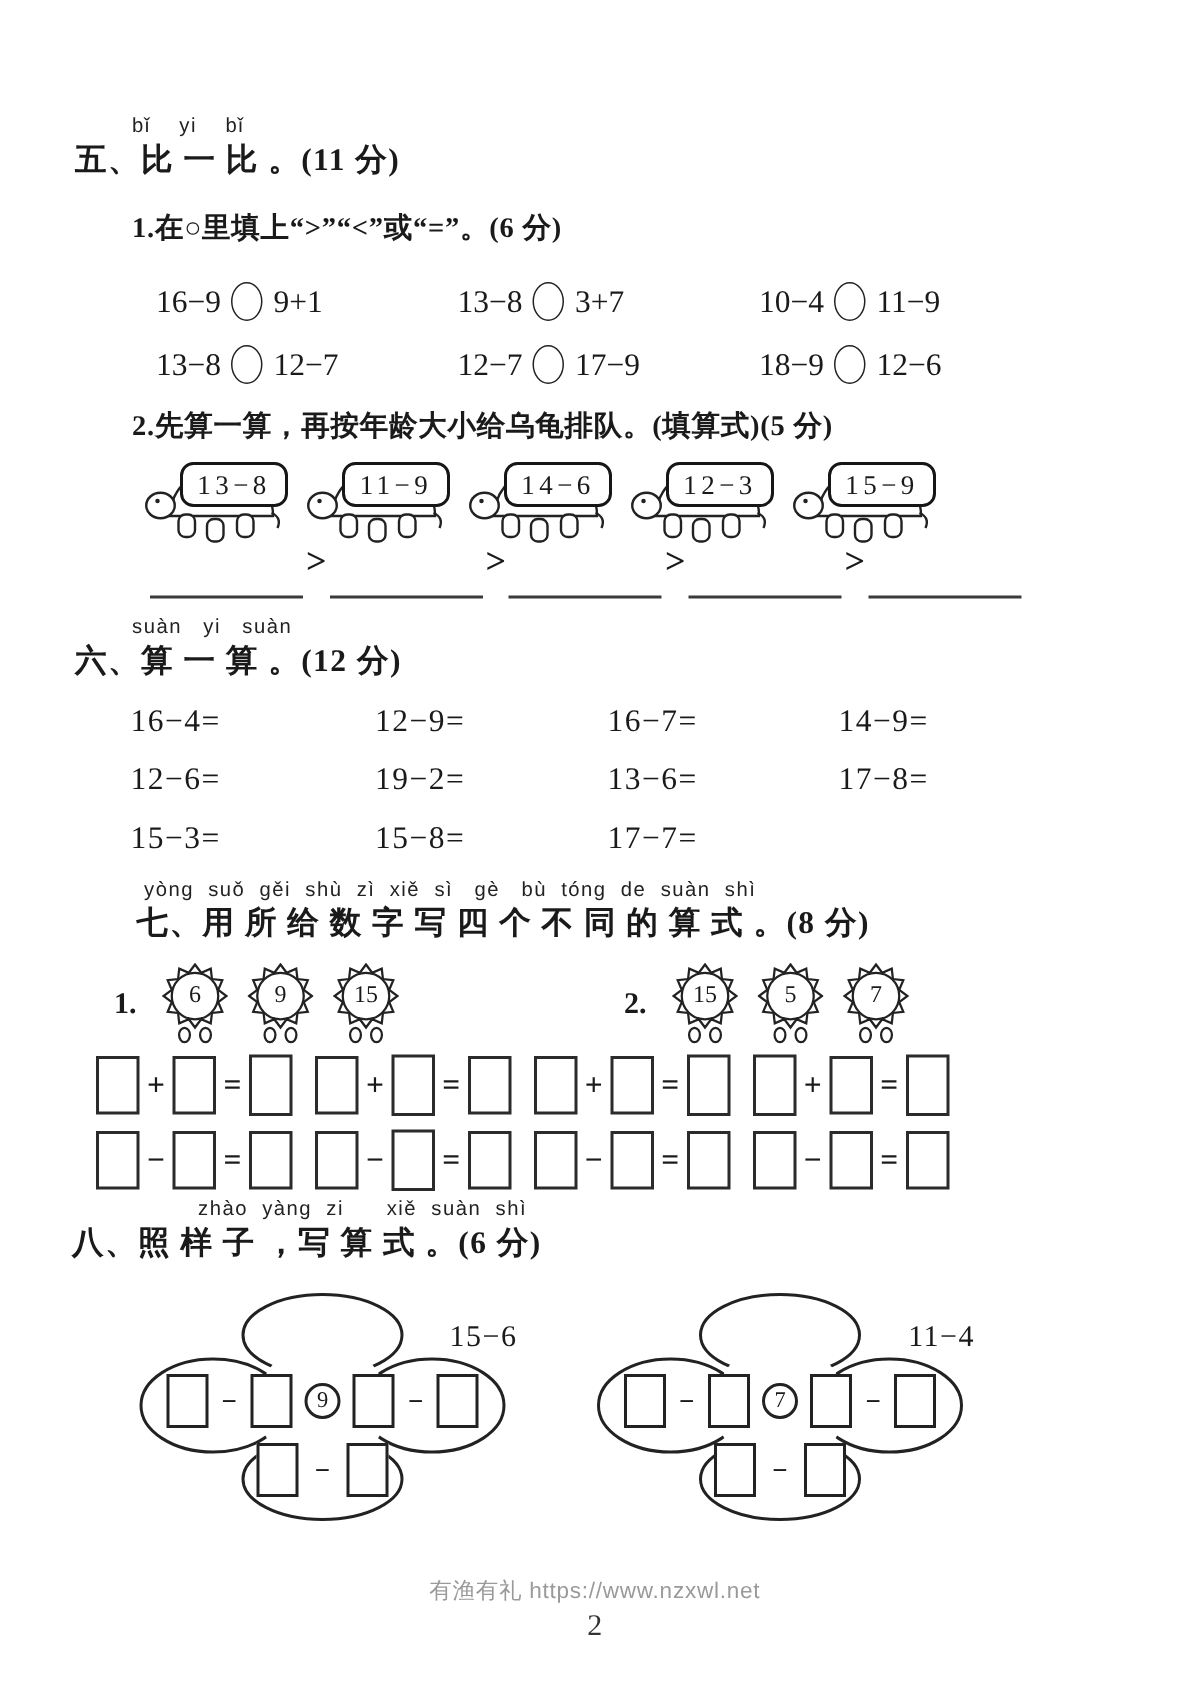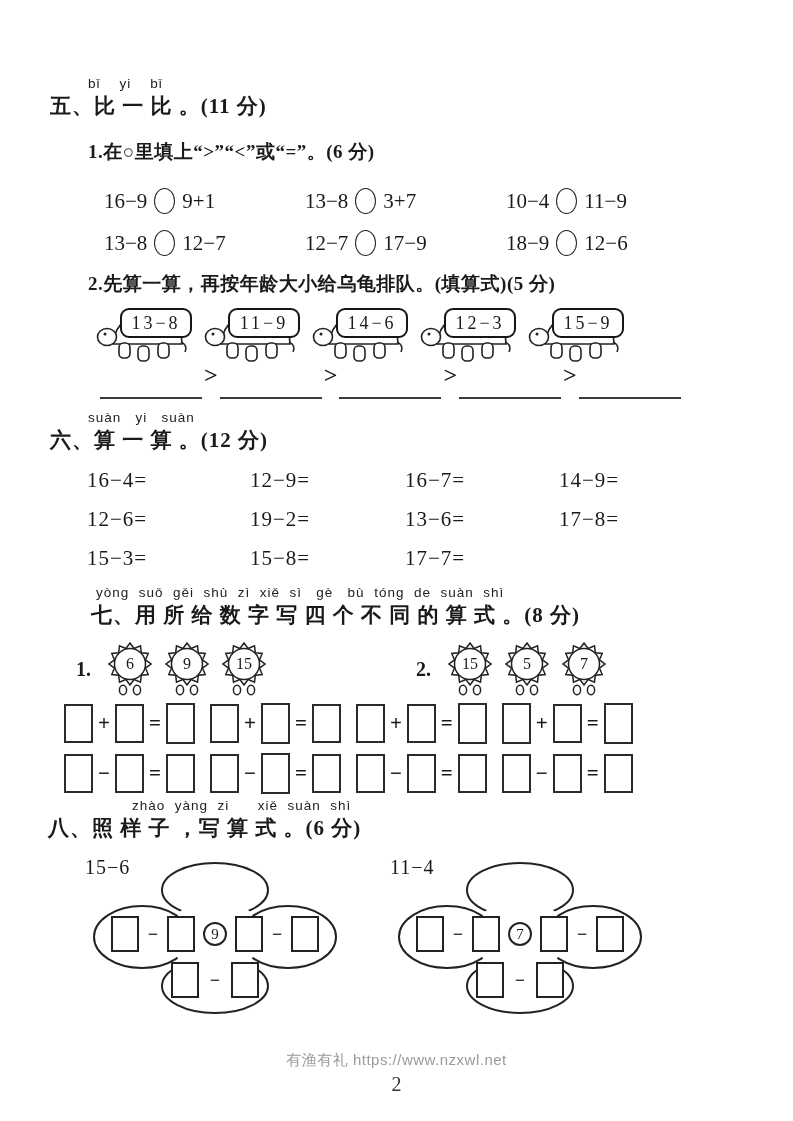--- a/index.html
+++ b/index.html
@@ -51,21 +51,21 @@
   }
   .eq-row { display:flex; gap:15px; }
   .eq-group { display:flex; align-items:center; }
   .abox { width:29px; height:39px; border:2px solid #2b2b2b; background:#fff; }
   .abox.tall { height:41px; }
   .op { font-size:21px; font-weight:600; margin:0 5px; }
   
   .flower-row { display:flex; gap:45px; }
   .flower { position:relative; width:260px; height:170px; }
   .flower svg { position:absolute; left:0; top:0; }
-  .fl-example { position:absolute; top:4px; left:0; width:260px; text-align:left; font-size:20px; letter-spacing:1px; }
+  .fl-example { position:absolute; top:28px; left:0; width:260px; text-align:right; font-size:20px; letter-spacing:1px; }
   .fl-mid { position:absolute; top:64px; left:10px; width:240px; display:flex; justify-content:center; align-items:center; gap:6px; }
   .fl-bottom { position:absolute; top:110px; left:0; width:260px; display:flex; justify-content:center; align-items:center; gap:8px; }
   .fbox { width:28px; height:36px; border:2px solid #222; background:#fff; }
   .fminus { font-size:18px; font-weight:bold; margin:0 3px; }
   .circled {
     width:24px; height:24px; border:2px solid #222; border-radius:50%;
     font-size:15px; line-height:21px; text-align:center; background:#fff; margin:0 2px;
   }
   
   .footer-line {

